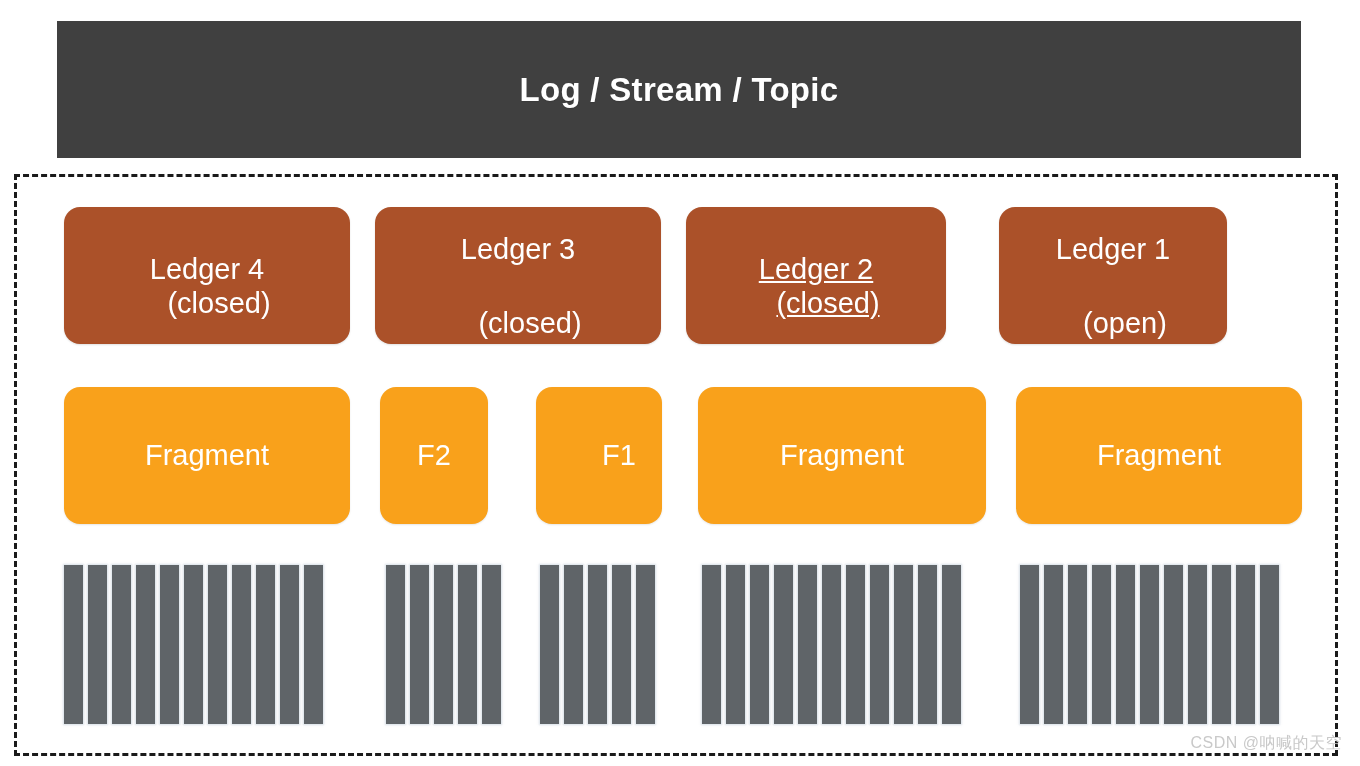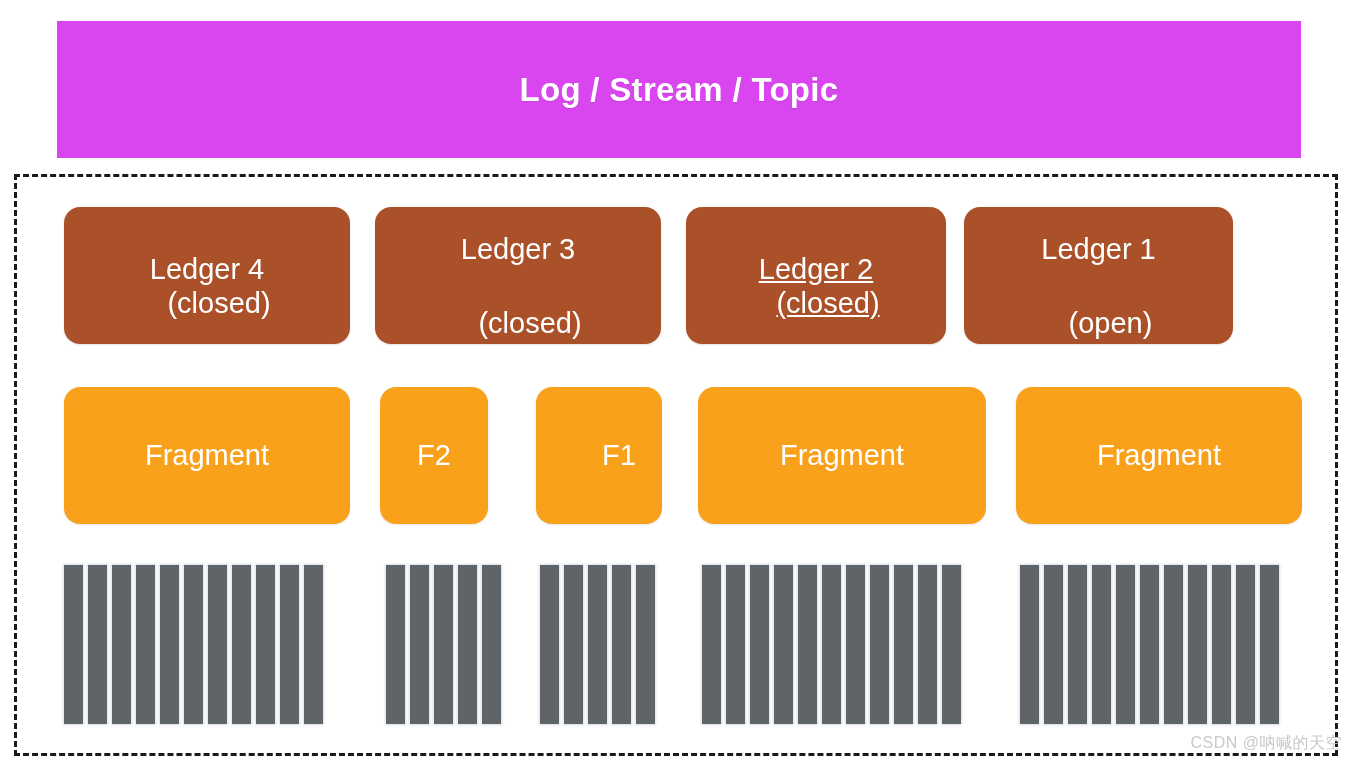--- a/index.html
+++ b/index.html
@@ -15,21 +15,21 @@
     font-family: "Liberation Sans", sans-serif;
   }
 
   
   #header-bar {
     position: absolute;
     left: 57px;
     top: 21px;
     width: 1244px;
     height: 137px;
-    background: #d946ef;
+    background: #404040;
     display: flex;
     align-items: center;
     justify-content: center;
   }
   #header-title {
     color: #ffffff;
     font-size: 33px;
     font-weight: bold;
     letter-spacing: 0.3px;
     text-shadow: 0 1px 1px rgba(0,0,0,0.10);
@@ -129,21 +129,21 @@
       <span class="l2">(closed)</span>
     </div>
     <div class="rounded-box ledger-box" style="left: 375px; width: 286px; gap: 40px;">
       <span class="l1">Ledger 3</span>
       <span class="l2">(closed)</span>
     </div>
     <div class="rounded-box ledger-box" style="left: 686px; width: 260px; text-decoration: underline;">
       <span class="l1">Ledger 2</span>
       <span class="l2">(closed)</span>
     </div>
-    <div class="rounded-box ledger-box" style="left: 964px; width: 269px; gap: 40px;">
+    <div class="rounded-box ledger-box" style="left: 999px; width: 228px; gap: 40px;">
       <span class="l1">Ledger 1</span>
       <span class="l2">(open)</span>
     </div>
   </div>
 
 <div id="fragment-row" class="row">
     <div class="rounded-box fragment-box" style="left: 64px; width: 286px;">
       <span>Fragment</span>
     </div>
     <div class="rounded-box fragment-box" style="left: 380px; width: 108px;">

